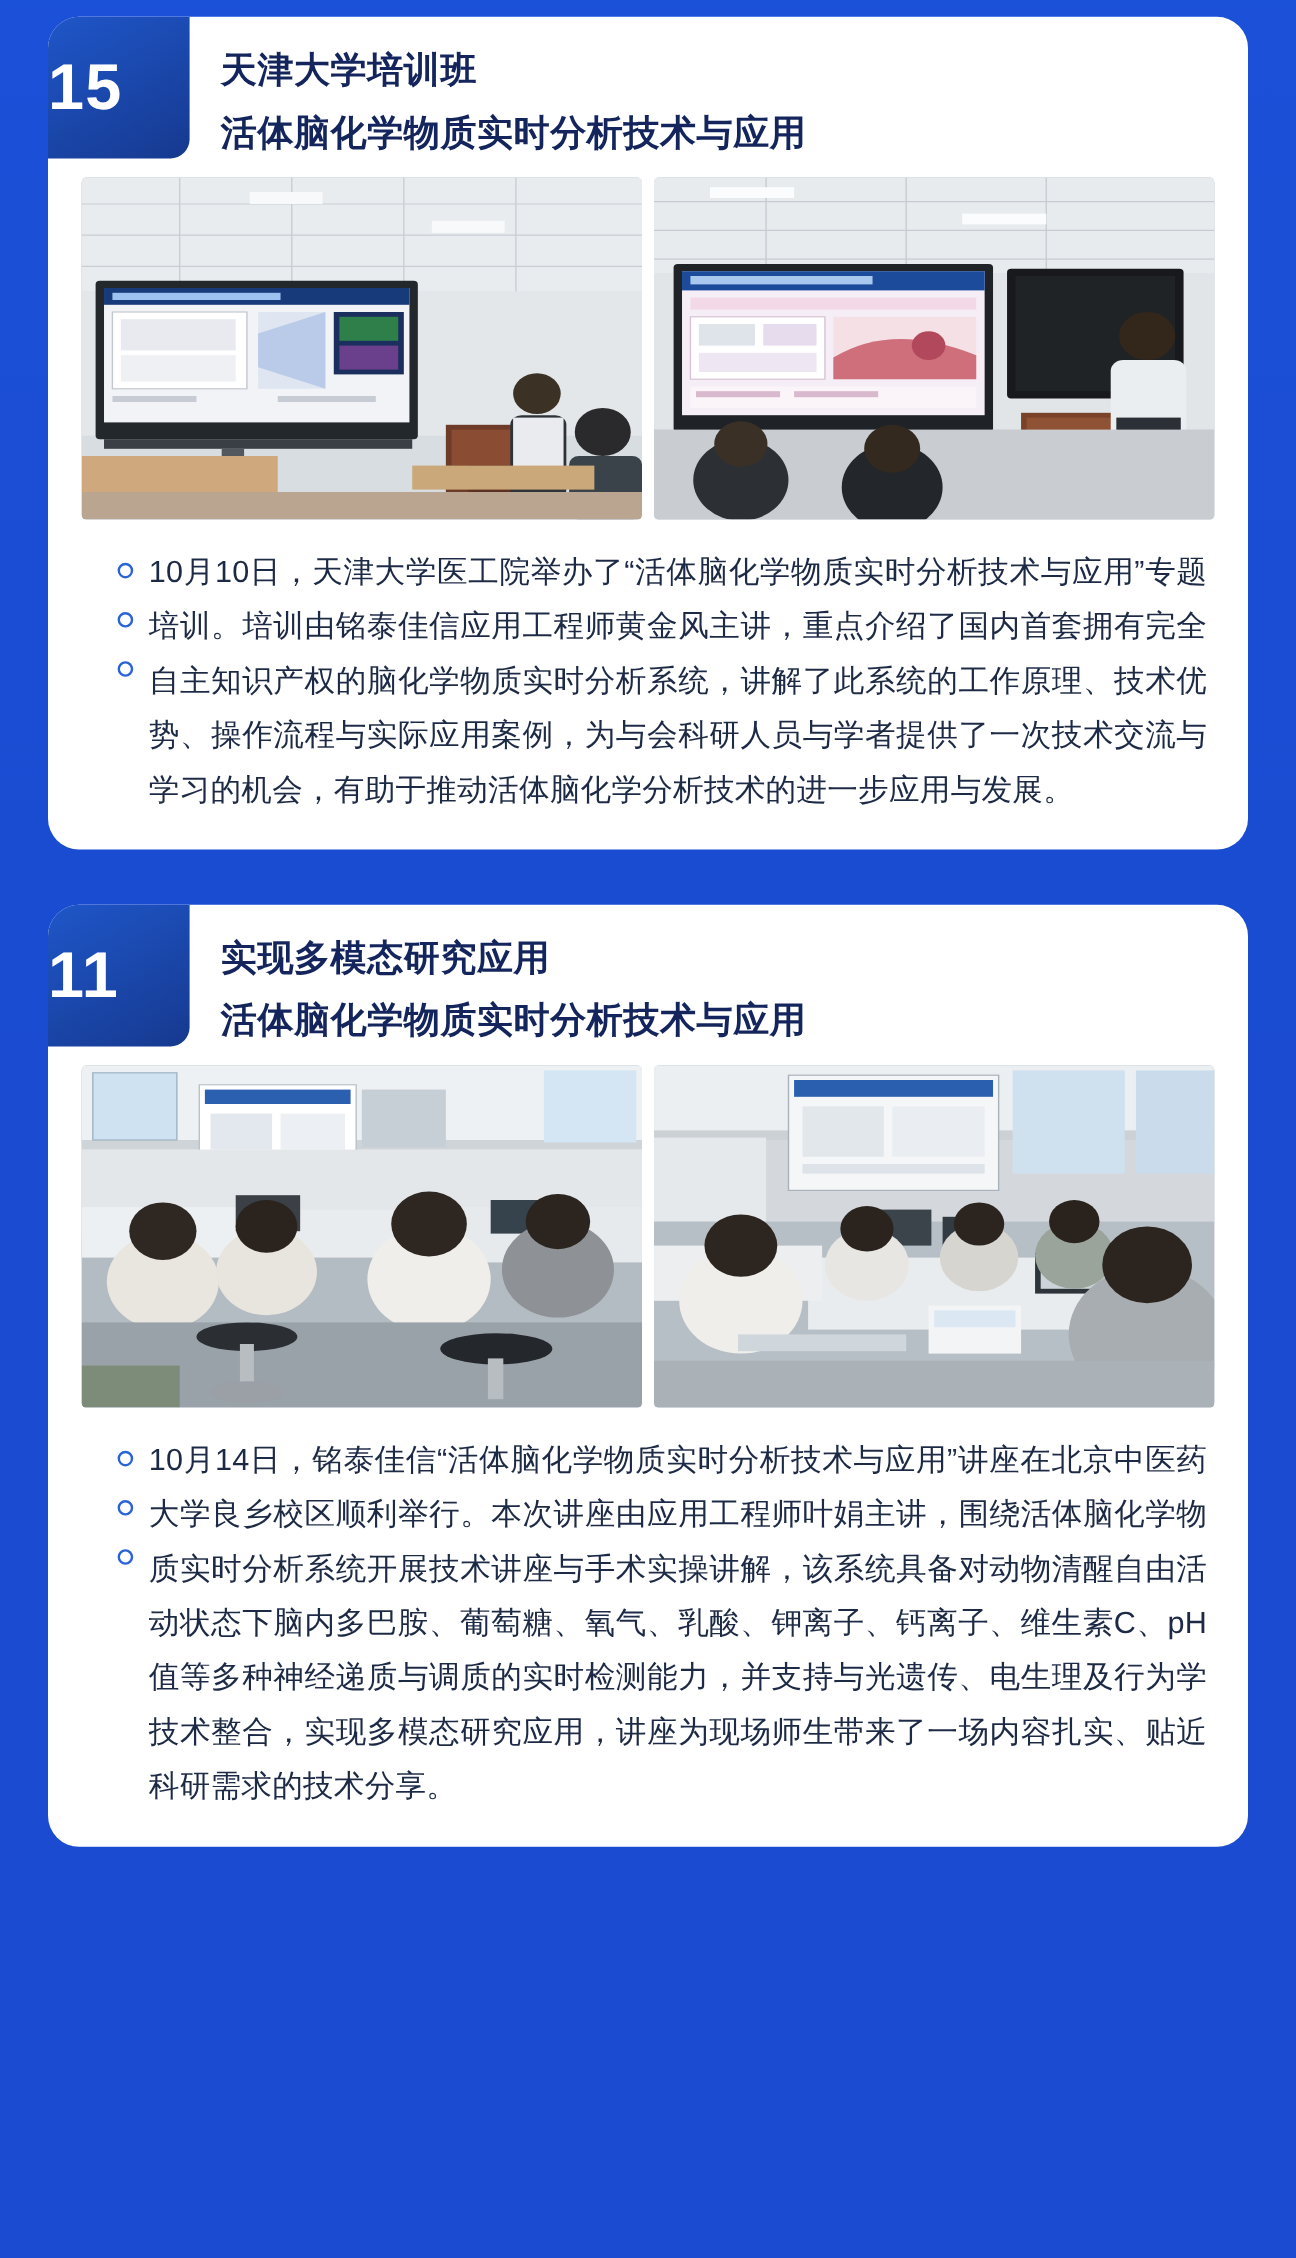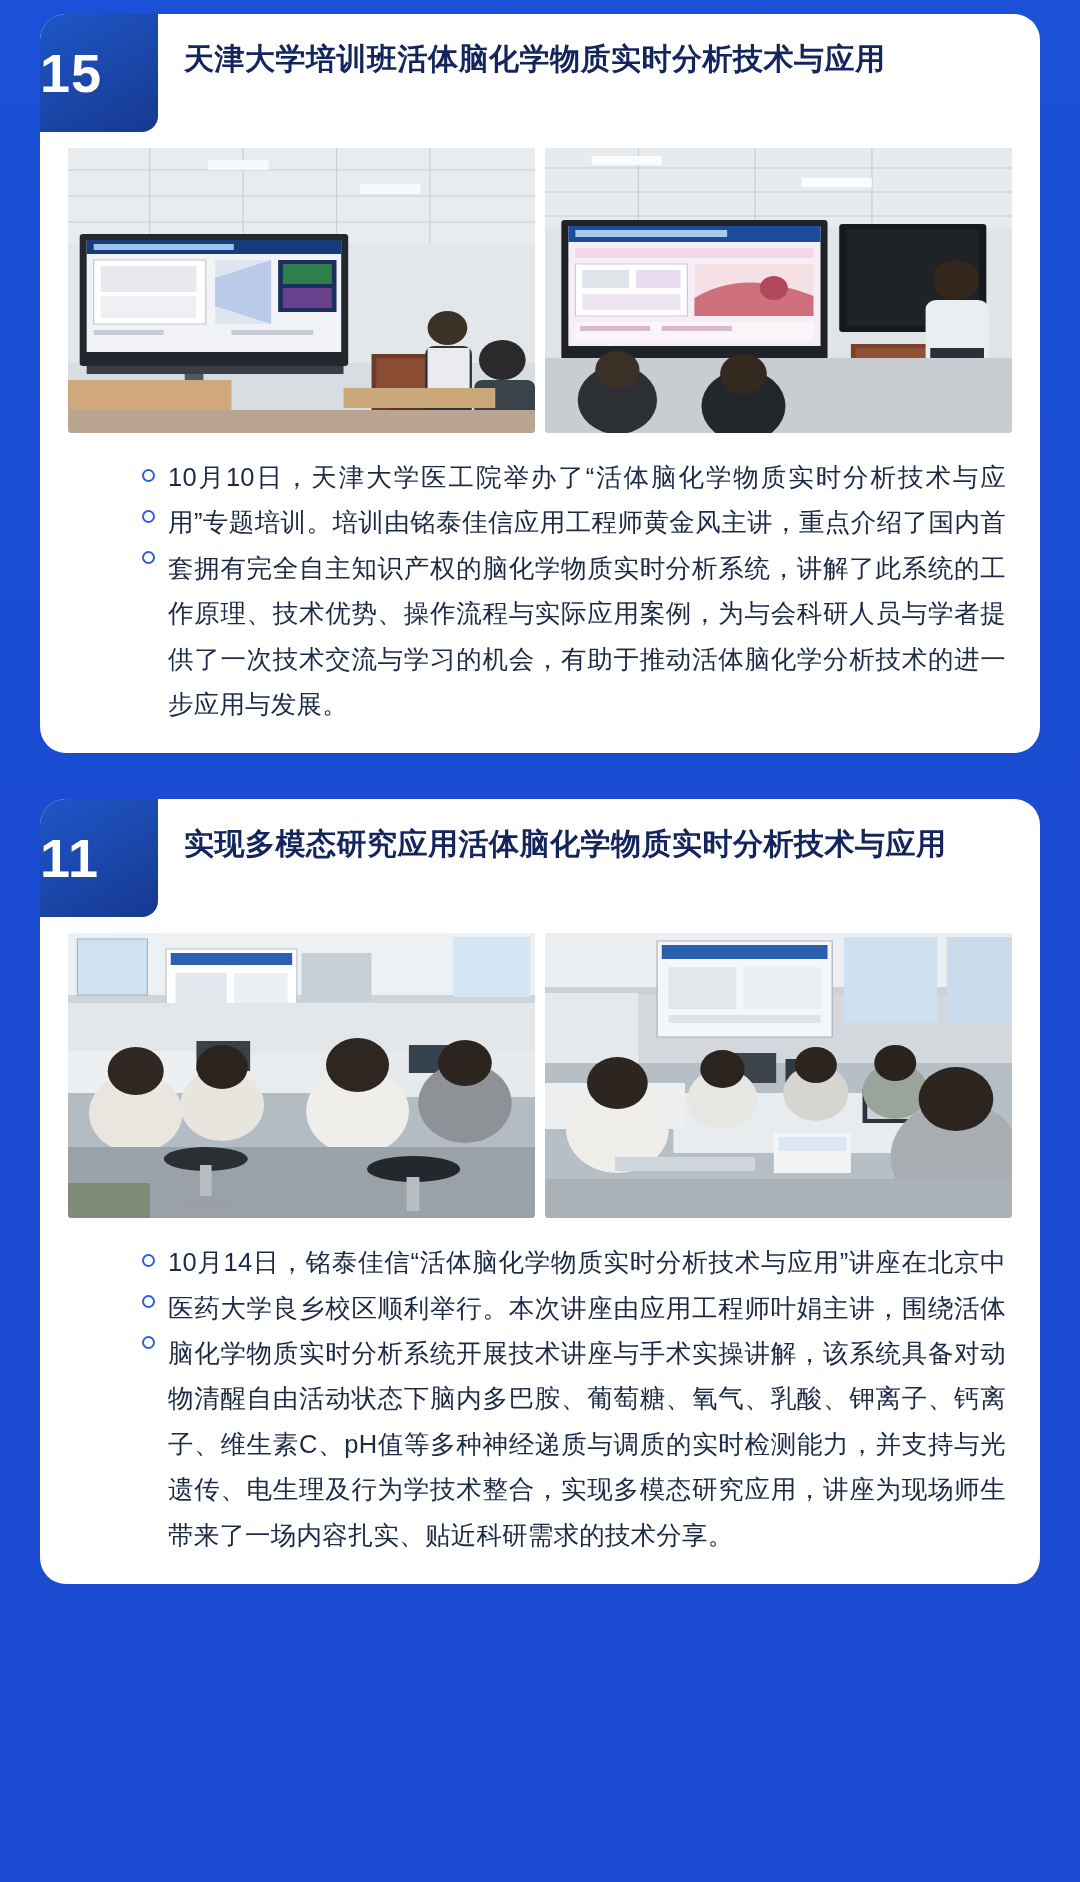--- a/index.html
+++ b/index.html
@@ -43,22 +43,23 @@
   .num-badge span {
     color: #fff;
     font-size: 54px;
     font-weight: bold;
     letter-spacing: 1px;
     line-height: 1;
   }
   .header-titles {
     padding: 24px 20px 0 26px;
     display: flex;
-    flex-direction: row;
+    flex-direction: column;
     justify-content: center;
+    gap: 11px;
   }
   .title-main, .title-sub {
     color: #13255c;
     font-size: 30px;
     font-weight: bold;
     line-height: 1.38;
     letter-spacing: 0.5px;
   }
 
   
@@ -74,21 +75,20 @@
     overflow: hidden;
     position: relative;
     background: #b9c3cc;
   }
   .photo svg { display: block; width: 100%; height: 100%; }
 
   
   .body-wrap {
     display: flex;
     padding: 22px 34px 0 44px;
-    margin-left: 44px;
   }
   .bullets {
     width: 40px;
     flex: 0 0 40px;
     padding-top: 14px;
   }
   .bullets i {
     display: block;
     width: 13px;
     height: 13px;

